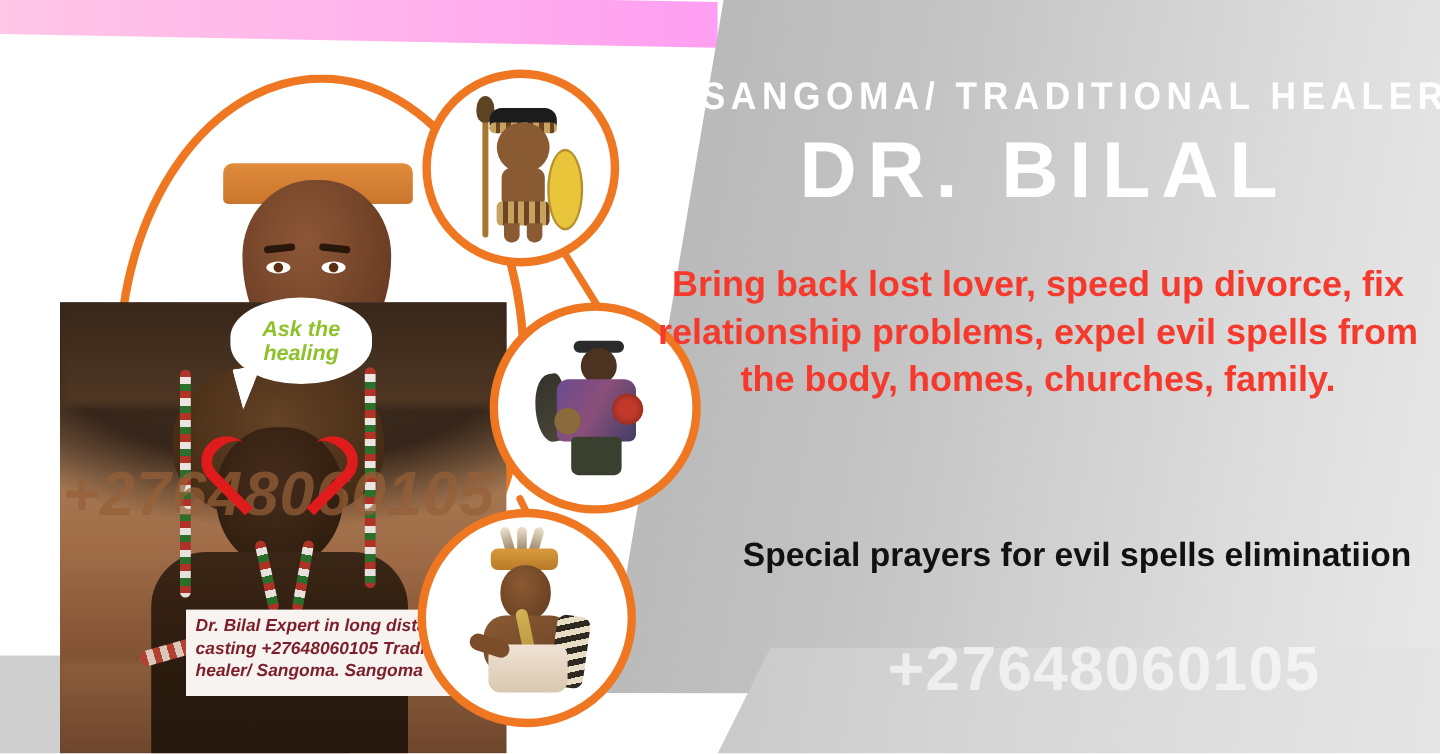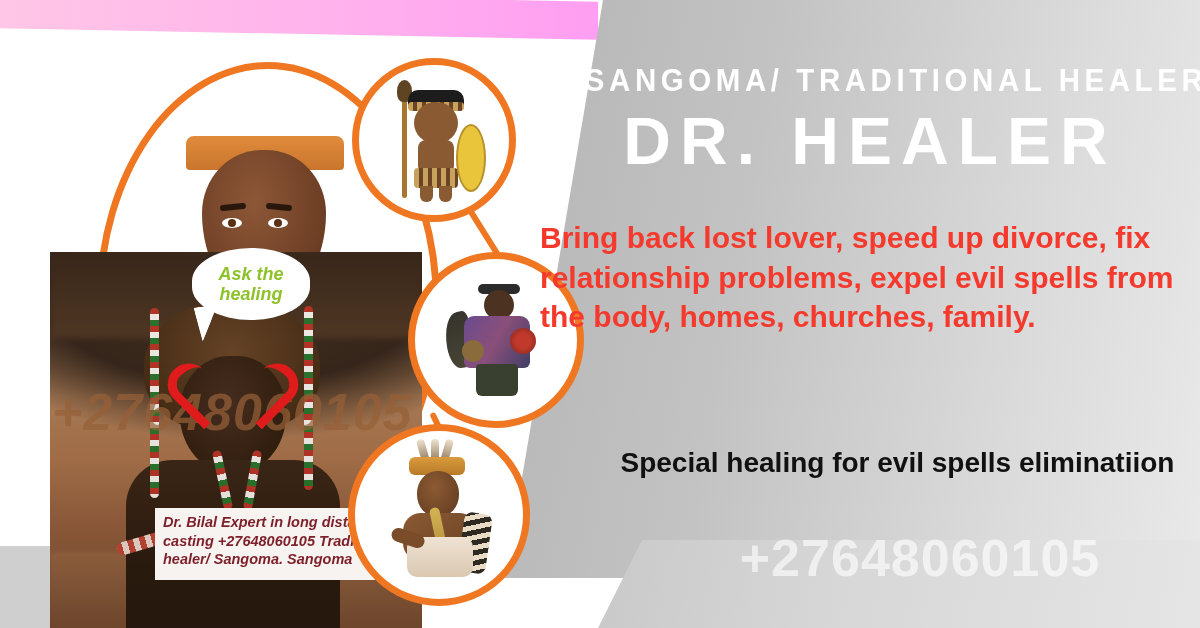--- a/index.html
+++ b/index.html
@@ -239,21 +239,21 @@
     font-stretch:condensed;transform:scaleX(.92);transform-origin:center;
   }
   .title{
     position:absolute;left:560px;top:108px;width:620px;
     font-size:66px;font-weight:bold;color:#ffffff;letter-spacing:9px;
     text-align:center;white-space:nowrap;line-height:1;
   }
   .redtext{
     position:absolute;left:540px;top:218px;width:650px;
     font-size:30px;font-weight:bold;color:#f53a2d;line-height:1.32;
-    text-align:left;
+    text-align:center;
   }
   .blacktext{
     position:absolute;left:610px;top:444px;width:575px;
     font-size:28px;font-weight:bold;color:#111111;line-height:1.35;
     text-align:center;
   }
   .phone-wm{
     position:absolute;left:640px;top:528px;width:560px;
     font-size:52px;font-weight:bold;color:rgba(255,255,255,.62);
     text-align:center;letter-spacing:1px;white-space:nowrap;
@@ -368,18 +368,18 @@
       <div class="s-head"></div>
       <div class="s-body"></div>
       <div class="s-cord"></div>
       <div class="s-stripe"></div>
       <div class="s-wrap"></div>
       <div class="s-arm"></div>
     </div>
   </div>
 
   <div class="kicker">SANGOMA/ TRADITIONAL HEALER</div>
-  <div class="title">DR. HEALER</div>
+  <div class="title">DR. BILAL</div>
   <div class="redtext">Bring back lost lover, speed up divorce, fix relationship problems, expel evil spells from the body, homes, churches, family.</div>
-  <div class="blacktext">Special healing for  evil spells eliminatiion</div>
+  <div class="blacktext">Special prayers for  evil spells eliminatiion</div>
   <div class="phone-wm">+27648060105</div>
 
 </div>
 
 </body></html>

